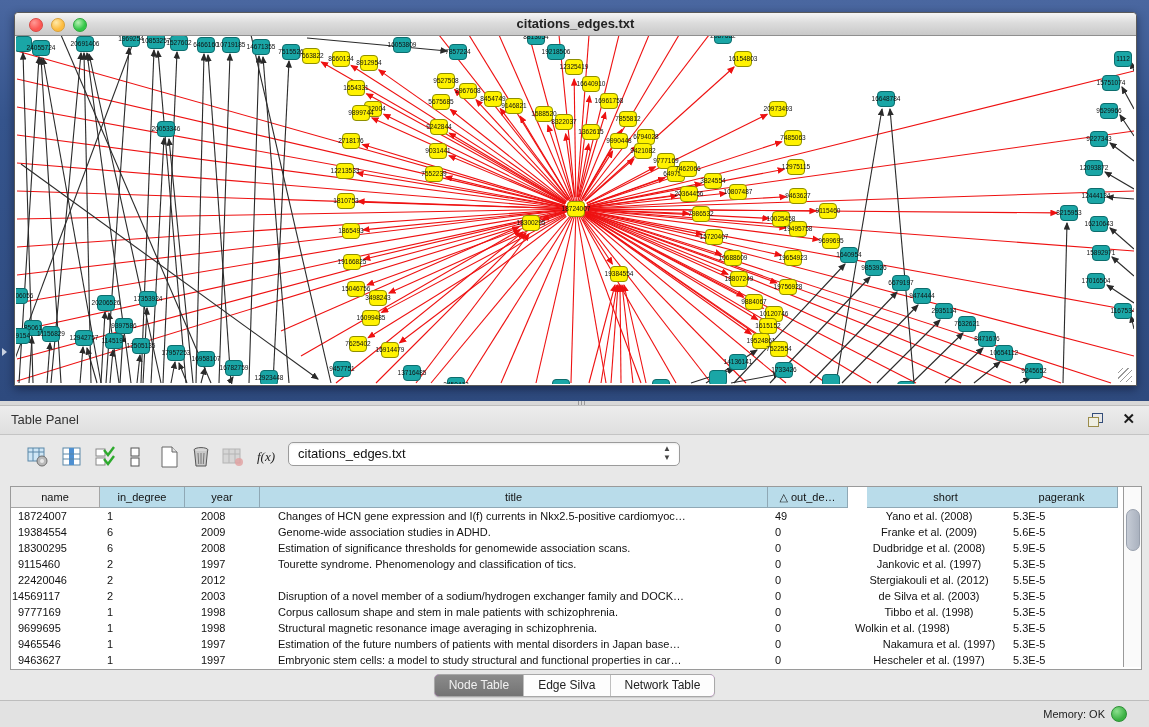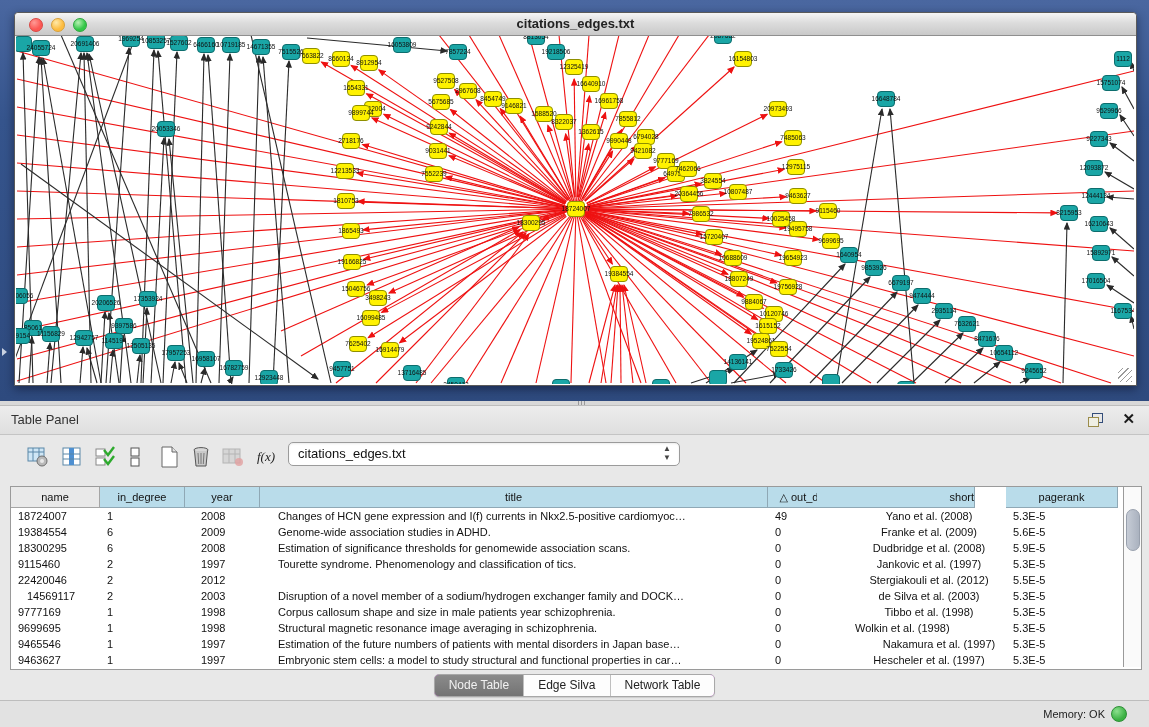--- a/index.html
+++ b/index.html
@@ -859,21 +859,21 @@
     </div>
   </div>
 
   <div id="table-box">
     <div id="thead">
         <div class="th first" style="left: 0px; width: 88px;">name</div>
         <div class="th" style="left: 89px; width: 84px;">in_degree</div>
         <div class="th" style="left: 174px; width: 74px;">year</div>
         <div class="th" style="left: 249px; width: 507px;">title</div>
         <div class="th" style="left: 757px; width: 79px;">△ out_de…</div>
-        <div class="th" style="left: 806px; width: 157px; text-align: right;">short</div>
+        <div class="th" style="left: 856px; width: 157px;">short</div>
         <div class="th" style="left: 995px; width: 111px;">pagerank</div>
       </div>
     <div id="tbody">
         <div class="tr" style="top: 0px;">
           <div class="td" style="left: 0px; width: 79px; text-align: left; padding-left: 7px;">18724007</div>
           <div class="td" style="left: 89px; width: 75px; text-align: left; padding-left: 7px;">1</div>
           <div class="td" style="left: 174px; width: 65px; text-align: left; padding-left: 16px;">2008</div>
           <div class="td" style="left: 249px; width: 498px; text-align: left; padding-left: 18px;">Changes of HCN gene expression and I(f) currents in Nkx2.5-positive cardiomyoc…</div>
           <div class="td" style="left: 757px; width: 70px; text-align: left; padding-left: 7px;">49</div>
           <div class="td" style="left: 837px; width: 148px; text-align: center; padding-left: 7px;">Yano et al. (2008)</div>
@@ -908,33 +908,33 @@
         </div>
         <div class="tr" style="top: 64px;">
           <div class="td" style="left: 0px; width: 79px; text-align: left; padding-left: 7px;">22420046</div>
           <div class="td" style="left: 89px; width: 75px; text-align: left; padding-left: 7px;">2</div>
           <div class="td" style="left: 174px; width: 65px; text-align: left; padding-left: 16px;">2012</div>
           <div class="td" style="left: 757px; width: 70px; text-align: left; padding-left: 7px;">0</div>
           <div class="td" style="left: 837px; width: 148px; text-align: center; padding-left: 7px;">Stergiakouli et al. (2012)</div>
           <div class="td" style="left: 995px; width: 102px; text-align: left; padding-left: 7px;">5.5E-5</div>
         </div>
         <div class="tr" style="top: 80px;">
-          <div class="td" style="left: 0px; width: 79px; text-align: left; padding-left: 16px;">14569117</div>
+          <div class="td" style="left: 0px; width: 79px; text-align: left; padding-left: 1px;">14569117</div>
           <div class="td" style="left: 89px; width: 75px; text-align: left; padding-left: 7px;">2</div>
           <div class="td" style="left: 174px; width: 65px; text-align: left; padding-left: 16px;">2003</div>
           <div class="td" style="left: 249px; width: 498px; text-align: left; padding-left: 18px;">Disruption of a novel member of a sodium/hydrogen exchanger family and DOCK…</div>
           <div class="td" style="left: 757px; width: 70px; text-align: left; padding-left: 7px;">0</div>
           <div class="td" style="left: 837px; width: 148px; text-align: center; padding-left: 7px;">de Silva et al. (2003)</div>
           <div class="td" style="left: 995px; width: 102px; text-align: left; padding-left: 7px;">5.3E-5</div>
         </div>
         <div class="tr" style="top: 96px;">
           <div class="td" style="left: 0px; width: 79px; text-align: left; padding-left: 7px;">9777169</div>
           <div class="td" style="left: 89px; width: 75px; text-align: left; padding-left: 7px;">1</div>
           <div class="td" style="left: 174px; width: 65px; text-align: left; padding-left: 16px;">1998</div>
-          <div class="td" style="left: 249px; width: 498px; text-align: left; padding-left: 18px;">Corpus callosum shape and size in male patients year schizophrenia.</div>
+          <div class="td" style="left: 249px; width: 498px; text-align: left; padding-left: 18px;">Corpus callosum shape and stem in male patients with schizophrenia.</div>
           <div class="td" style="left: 757px; width: 70px; text-align: left; padding-left: 7px;">0</div>
           <div class="td" style="left: 837px; width: 148px; text-align: center; padding-left: 7px;">Tibbo et al. (1998)</div>
           <div class="td" style="left: 995px; width: 102px; text-align: left; padding-left: 7px;">5.3E-5</div>
         </div>
         <div class="tr" style="top: 112px;">
           <div class="td" style="left: 0px; width: 79px; text-align: left; padding-left: 7px;">9699695</div>
           <div class="td" style="left: 89px; width: 75px; text-align: left; padding-left: 7px;">1</div>
           <div class="td" style="left: 174px; width: 65px; text-align: left; padding-left: 16px;">1998</div>
           <div class="td" style="left: 249px; width: 498px; text-align: left; padding-left: 18px;">Structural magnetic resonance image averaging in schizophrenia.</div>
           <div class="td" style="left: 757px; width: 70px; text-align: left; padding-left: 7px;">0</div>

